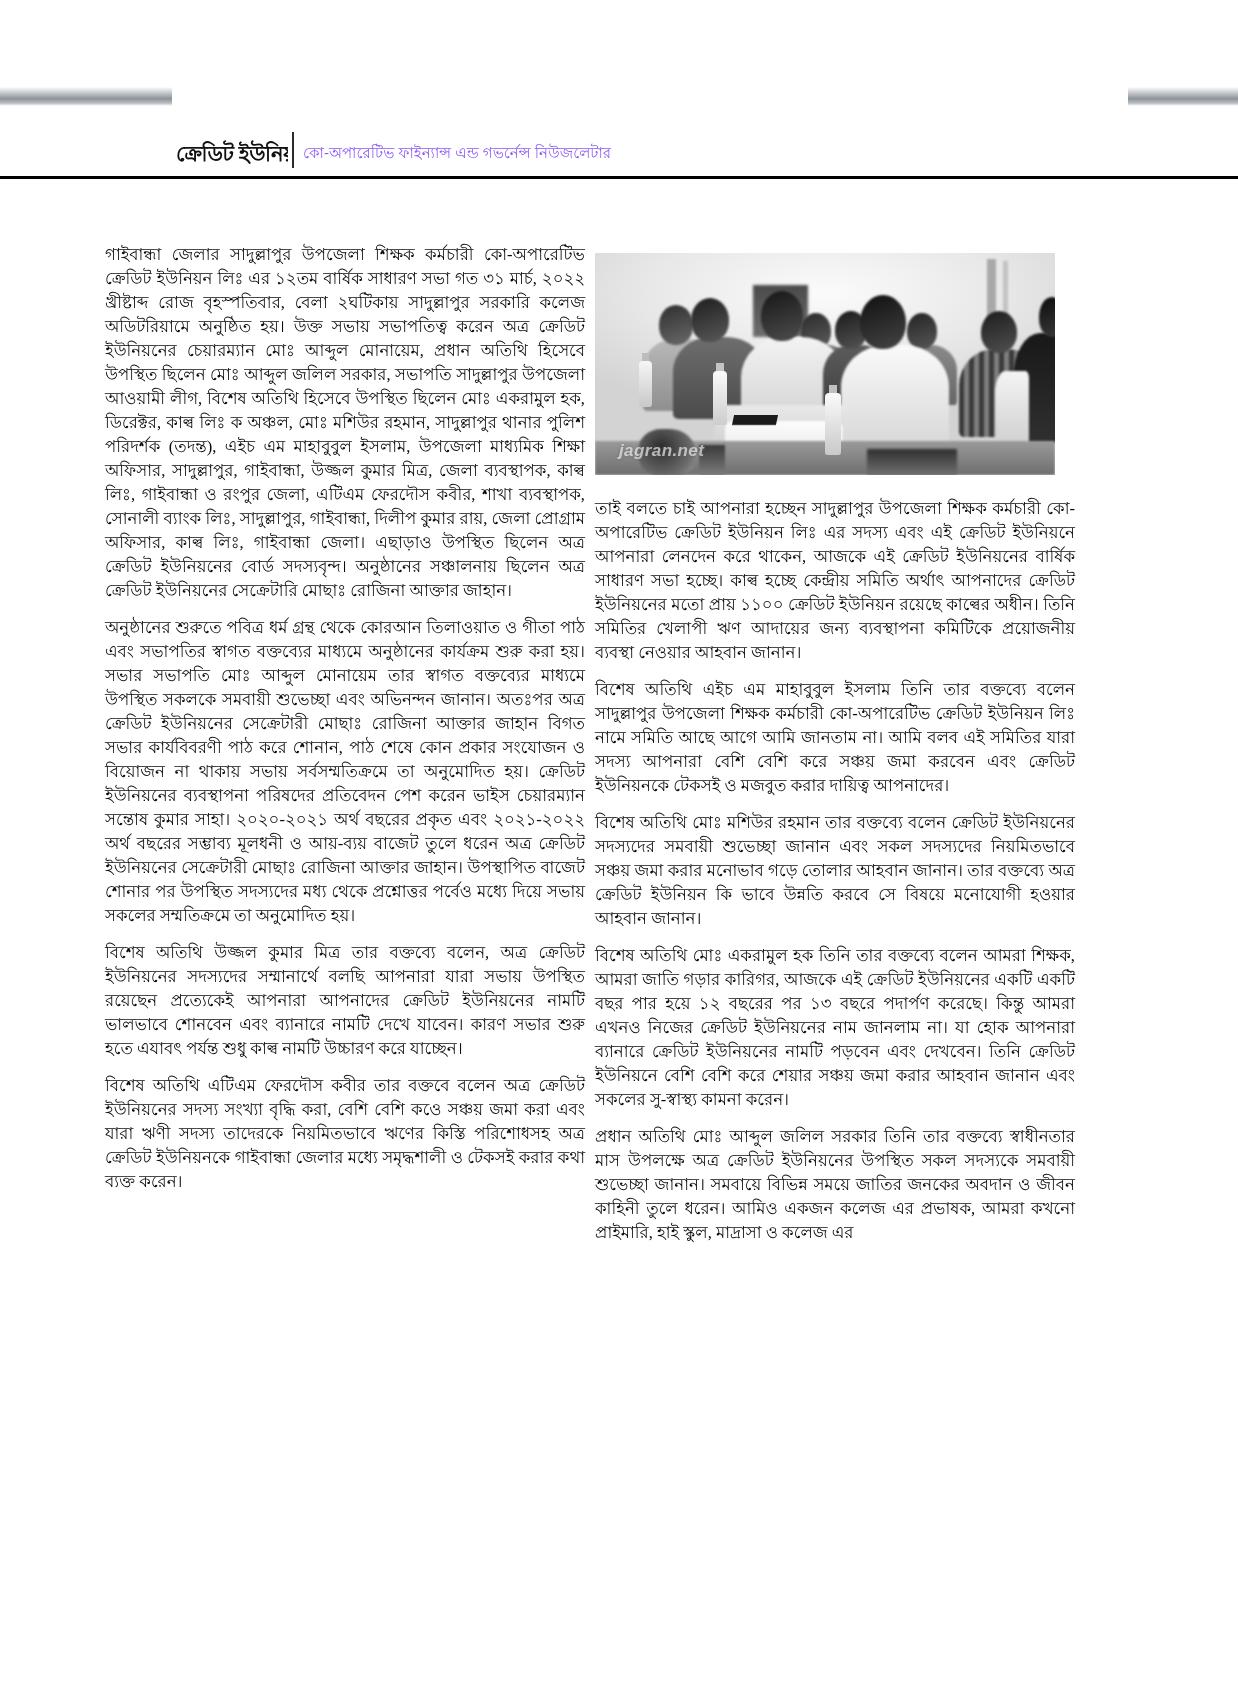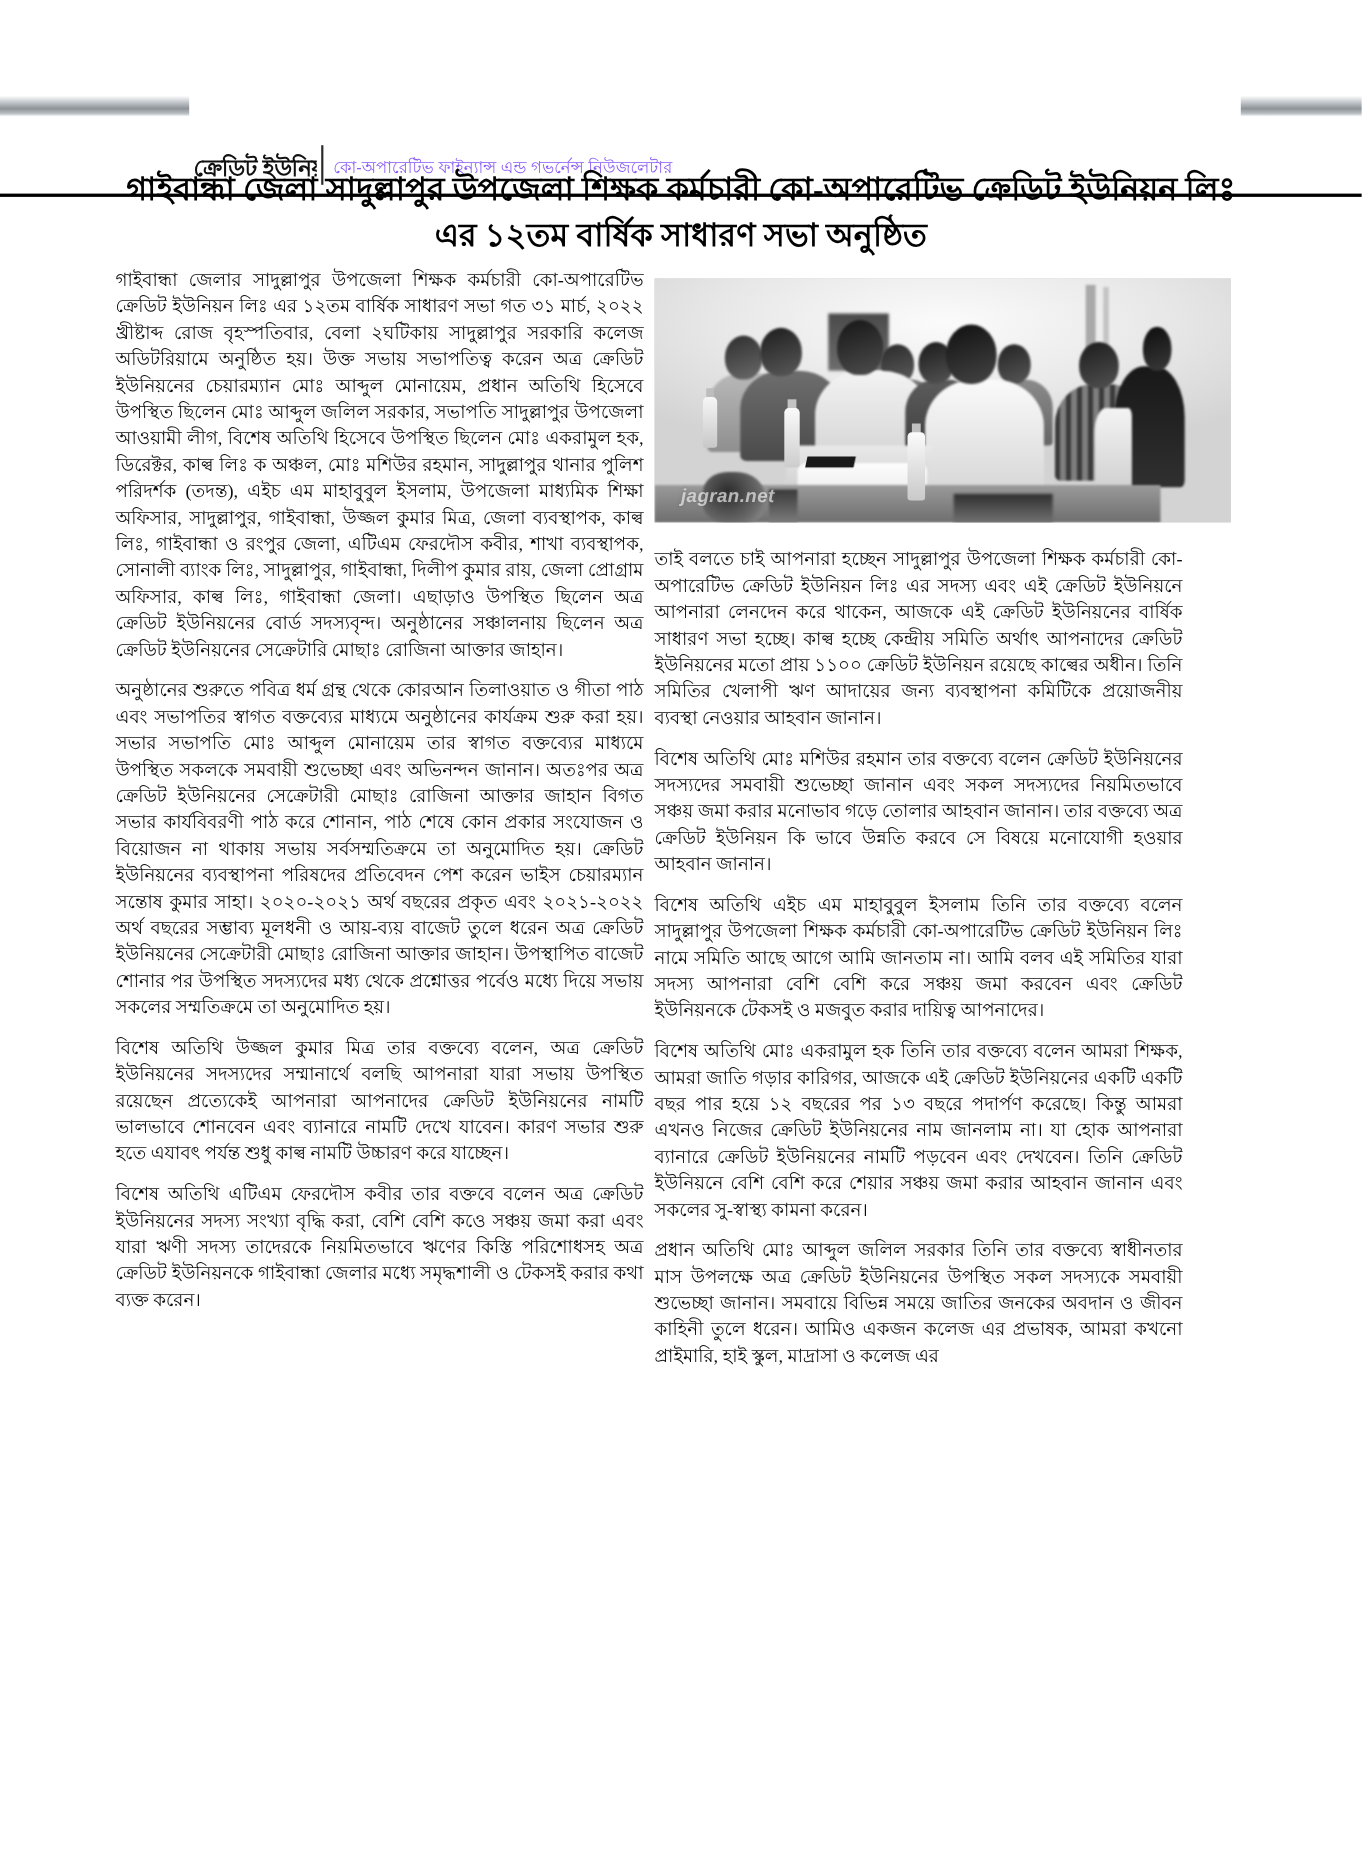--- a/index.html
+++ b/index.html
@@ -122,21 +122,21 @@
   .col-right { left: 595px;  }
 
   .col p {
     margin: 0 0 13px 0;
     text-indent: 0;
   }
   .col p:last-child { margin-bottom: 0; }
 
   
   .photo-wrap {
-    width: 524px;
+    width: 460px;
     height: 222px;
     margin: 10px 0 22px 0;
     position: relative;
     overflow: hidden;
     background: #d8d8d8;
   }
   .photo {
     position: absolute;
     inset: 0;
     background:
@@ -313,21 +313,20 @@
 
   <div class="masthead">
     <div class="mast-bar-left"></div>
     <div class="mast-bar-right"></div>
     <div class="mast-logo">ক্রেডিট ইউনিয়ন</div>
     <div class="mast-rule"></div>
     <div class="mast-sub">কো-অপারেটিভ ফাইন্যান্স এন্ড গভর্নেন্স নিউজলেটার</div>
     <div class="mast-hr"></div>
   </div>
 
-  <h1 class="headline">গাইবান্ধা জেলা সাদুল্লাপুর উপজেলা শিক্ষক কর্মচারী কো-অপারেটিভ ক্রেডিট ইউনিয়ন লিঃ এর ১২তম বার্ষিক সাধারণ সভা অনুষ্ঠিত</h1>
 
   <div class="col col-left">
     <p>গাইবান্ধা জেলার সাদুল্লাপুর উপজেলা শিক্ষক কর্মচারী কো-অপারেটিভ ক্রেডিট ইউনিয়ন লিঃ এর ১২তম বার্ষিক সাধারণ সভা গত ৩১ মার্চ, ২০২২ খ্রীষ্টাব্দ রোজ বৃহস্পতিবার, বেলা ২ঘটিকায় সাদুল্লাপুর সরকারি কলেজ অডিটরিয়ামে অনুষ্ঠিত হয়। উক্ত সভায় সভাপতিত্ব করেন অত্র ক্রেডিট ইউনিয়নের চেয়ারম্যান মোঃ আব্দুল মোনায়েম, প্রধান অতিথি হিসেবে উপস্থিত ছিলেন মোঃ আব্দুল জলিল সরকার, সভাপতি সাদুল্লাপুর উপজেলা আওয়ামী লীগ, বিশেষ অতিথি হিসেবে উপস্থিত ছিলেন মোঃ একরামুল হক, ডিরেক্টর, কাল্ব লিঃ ক অঞ্চল, মোঃ মশিউর রহমান, সাদুল্লাপুর থানার পুলিশ পরিদর্শক (তদন্ত), এইচ এম মাহাবুবুল ইসলাম, উপজেলা মাধ্যমিক শিক্ষা অফিসার, সাদুল্লাপুর, গাইবান্ধা, উজ্জল কুমার মিত্র, জেলা ব্যবস্থাপক, কাল্ব লিঃ, গাইবান্ধা ও রংপুর জেলা, এটিএম ফেরদৌস কবীর, শাখা ব্যবস্থাপক, সোনালী ব্যাংক লিঃ, সাদুল্লাপুর, গাইবান্ধা, দিলীপ কুমার রায়, জেলা প্রোগ্রাম অফিসার, কাল্ব লিঃ, গাইবান্ধা জেলা। এছাড়াও উপস্থিত ছিলেন অত্র ক্রেডিট ইউনিয়নের বোর্ড সদস্যবৃন্দ। অনুষ্ঠানের সঞ্চালনায় ছিলেন অত্র ক্রেডিট ইউনিয়নের সেক্রেটারি মোছাঃ রোজিনা আক্তার জাহান।</p>
     <p>অনুষ্ঠানের শুরুতে পবিত্র ধর্ম গ্রন্থ থেকে কোরআন তিলাওয়াত ও গীতা পাঠ এবং সভাপতির স্বাগত বক্তব্যের মাধ্যমে অনুষ্ঠানের কার্যক্রম শুরু করা হয়। সভার সভাপতি মোঃ আব্দুল মোনায়েম তার স্বাগত বক্তব্যের মাধ্যমে উপস্থিত সকলকে সমবায়ী শুভেচ্ছা এবং অভিনন্দন জানান। অতঃপর অত্র ক্রেডিট ইউনিয়নের সেক্রেটারী মোছাঃ রোজিনা আক্তার জাহান বিগত সভার কার্যবিবরণী পাঠ করে শোনান, পাঠ শেষে কোন প্রকার সংযোজন ও বিয়োজন না থাকায় সভায় সর্বসম্মতিক্রমে তা অনুমোদিত হয়। ক্রেডিট ইউনিয়নের ব্যবস্থাপনা পরিষদের প্রতিবেদন পেশ করেন ভাইস চেয়ারম্যান সন্তোষ কুমার সাহা। ২০২০-২০২১ অর্থ বছরের প্রকৃত এবং ২০২১-২০২২ অর্থ বছরের সম্ভাব্য মূলধনী ও আয়-ব্যয় বাজেট তুলে ধরেন অত্র ক্রেডিট ইউনিয়নের সেক্রেটারী মোছাঃ রোজিনা আক্তার জাহান। উপস্থাপিত বাজেট শোনার পর উপস্থিত সদস্যদের মধ্য থেকে প্রশ্নোত্তর পর্বেও মধ্যে দিয়ে সভায় সকলের সম্মতিক্রমে তা অনুমোদিত হয়।</p>
     <p>বিশেষ অতিথি উজ্জল কুমার মিত্র তার বক্তব্যে বলেন, অত্র ক্রেডিট ইউনিয়নের সদস্যদের সম্মানার্থে বলছি আপনারা যারা সভায় উপস্থিত রয়েছেন প্রত্যেকেই আপনারা আপনাদের ক্রেডিট ইউনিয়নের নামটি ভালভাবে শোনবেন এবং ব্যানারে নামটি দেখে যাবেন। কারণ সভার শুরু হতে এযাবৎ পর্যন্ত শুধু কাল্ব নামটি উচ্চারণ করে যাচ্ছেন।</p>
     <p>বিশেষ অতিথি এটিএম ফেরদৌস কবীর তার বক্তবে বলেন অত্র ক্রেডিট ইউনিয়নের সদস্য সংখ্যা বৃদ্ধি করা, বেশি বেশি কওে সঞ্চয় জমা করা এবং যারা ঋণী সদস্য তাদেরকে নিয়মিতভাবে ঋণের কিস্তি পরিশোধসহ অত্র ক্রেডিট ইউনিয়নকে গাইবান্ধা জেলার মধ্যে সমৃদ্ধশালী ও টেকসই করার কথা ব্যক্ত করেন।</p>
   </div>
 
   <div class="col col-right">
 
@@ -371,20 +370,20 @@
 
         <div class="ph-layer fg1"></div>
         <div class="ph-layer fg2"></div>
         <div class="ph-layer fg3"></div>
 
         <div class="watermark">jagran.net</div>
       </div>
     </div>
 
     <p>তাই বলতে চাই আপনারা হচ্ছেন সাদুল্লাপুর উপজেলা শিক্ষক কর্মচারী কো-অপারেটিভ ক্রেডিট ইউনিয়ন লিঃ এর সদস্য এবং এই ক্রেডিট ইউনিয়নে আপনারা লেনদেন করে থাকেন, আজকে এই ক্রেডিট ইউনিয়নের বার্ষিক সাধারণ সভা হচ্ছে। কাল্ব হচ্ছে কেন্দ্রীয় সমিতি অর্থাৎ আপনাদের ক্রেডিট ইউনিয়নের মতো প্রায় ১১০০ ক্রেডিট ইউনিয়ন রয়েছে কাল্বের অধীন। তিনি সমিতির খেলাপী ঋণ আদায়ের জন্য ব্যবস্থাপনা কমিটিকে প্রয়োজনীয় ব্যবস্থা নেওয়ার আহবান জানান।</p>
+    <p>বিশেষ অতিথি এইচ এম মাহাবুবুল ইসলাম তিনি তার বক্তব্যে বলেন সাদুল্লাপুর উপজেলা শিক্ষক কর্মচারী কো-অপারেটিভ ক্রেডিট ইউনিয়ন লিঃ নামে সমিতি আছে আগে আমি জানতাম না। আমি বলব এই সমিতির যারা সদস্য আপনারা বেশি বেশি করে সঞ্চয় জমা করবেন এবং ক্রেডিট ইউনিয়নকে টেকসই ও মজবুত করার দায়িত্ব আপনাদের।</p>
     <p>বিশেষ অতিথি মোঃ মশিউর রহমান তার বক্তব্যে বলেন ক্রেডিট ইউনিয়নের সদস্যদের সমবায়ী শুভেচ্ছা জানান এবং সকল সদস্যদের নিয়মিতভাবে সঞ্চয় জমা করার মনোভাব গড়ে তোলার আহবান জানান। তার বক্তব্যে অত্র ক্রেডিট ইউনিয়ন কি ভাবে উন্নতি করবে সে বিষয়ে মনোযোগী হওয়ার আহবান জানান।</p>
-    <p>বিশেষ অতিথি এইচ এম মাহাবুবুল ইসলাম তিনি তার বক্তব্যে বলেন সাদুল্লাপুর উপজেলা শিক্ষক কর্মচারী কো-অপারেটিভ ক্রেডিট ইউনিয়ন লিঃ নামে সমিতি আছে আগে আমি জানতাম না। আমি বলব এই সমিতির যারা সদস্য আপনারা বেশি বেশি করে সঞ্চয় জমা করবেন এবং ক্রেডিট ইউনিয়নকে টেকসই ও মজবুত করার দায়িত্ব আপনাদের।</p>
     <p>বিশেষ অতিথি মোঃ একরামুল হক তিনি তার বক্তব্যে বলেন আমরা শিক্ষক, আমরা জাতি গড়ার কারিগর, আজকে এই ক্রেডিট ইউনিয়নের একটি একটি বছর পার হয়ে ১২ বছরের পর ১৩ বছরে পদার্পণ করেছে। কিন্তু আমরা এখনও নিজের ক্রেডিট ইউনিয়নের নাম জানলাম না। যা হোক আপনারা ব্যানারে ক্রেডিট ইউনিয়নের নামটি পড়বেন এবং দেখবেন। তিনি ক্রেডিট ইউনিয়নে বেশি বেশি করে শেয়ার সঞ্চয় জমা করার আহবান জানান এবং সকলের সু-স্বাস্থ্য কামনা করেন।</p>
     <p>প্রধান অতিথি মোঃ আব্দুল জলিল সরকার তিনি তার বক্তব্যে স্বাধীনতার মাস উপলক্ষে অত্র ক্রেডিট ইউনিয়নের উপস্থিত সকল সদস্যকে সমবায়ী শুভেচ্ছা জানান। সমবায়ে বিভিন্ন সময়ে জাতির জনকের অবদান ও জীবন কাহিনী তুলে ধরেন। আমিও একজন কলেজ এর প্রভাষক, আমরা কখনো প্রাইমারি, হাই স্কুল, মাদ্রাসা ও কলেজ এর</p>
   </div>
 
 
 </div>
 
 </body></html>

